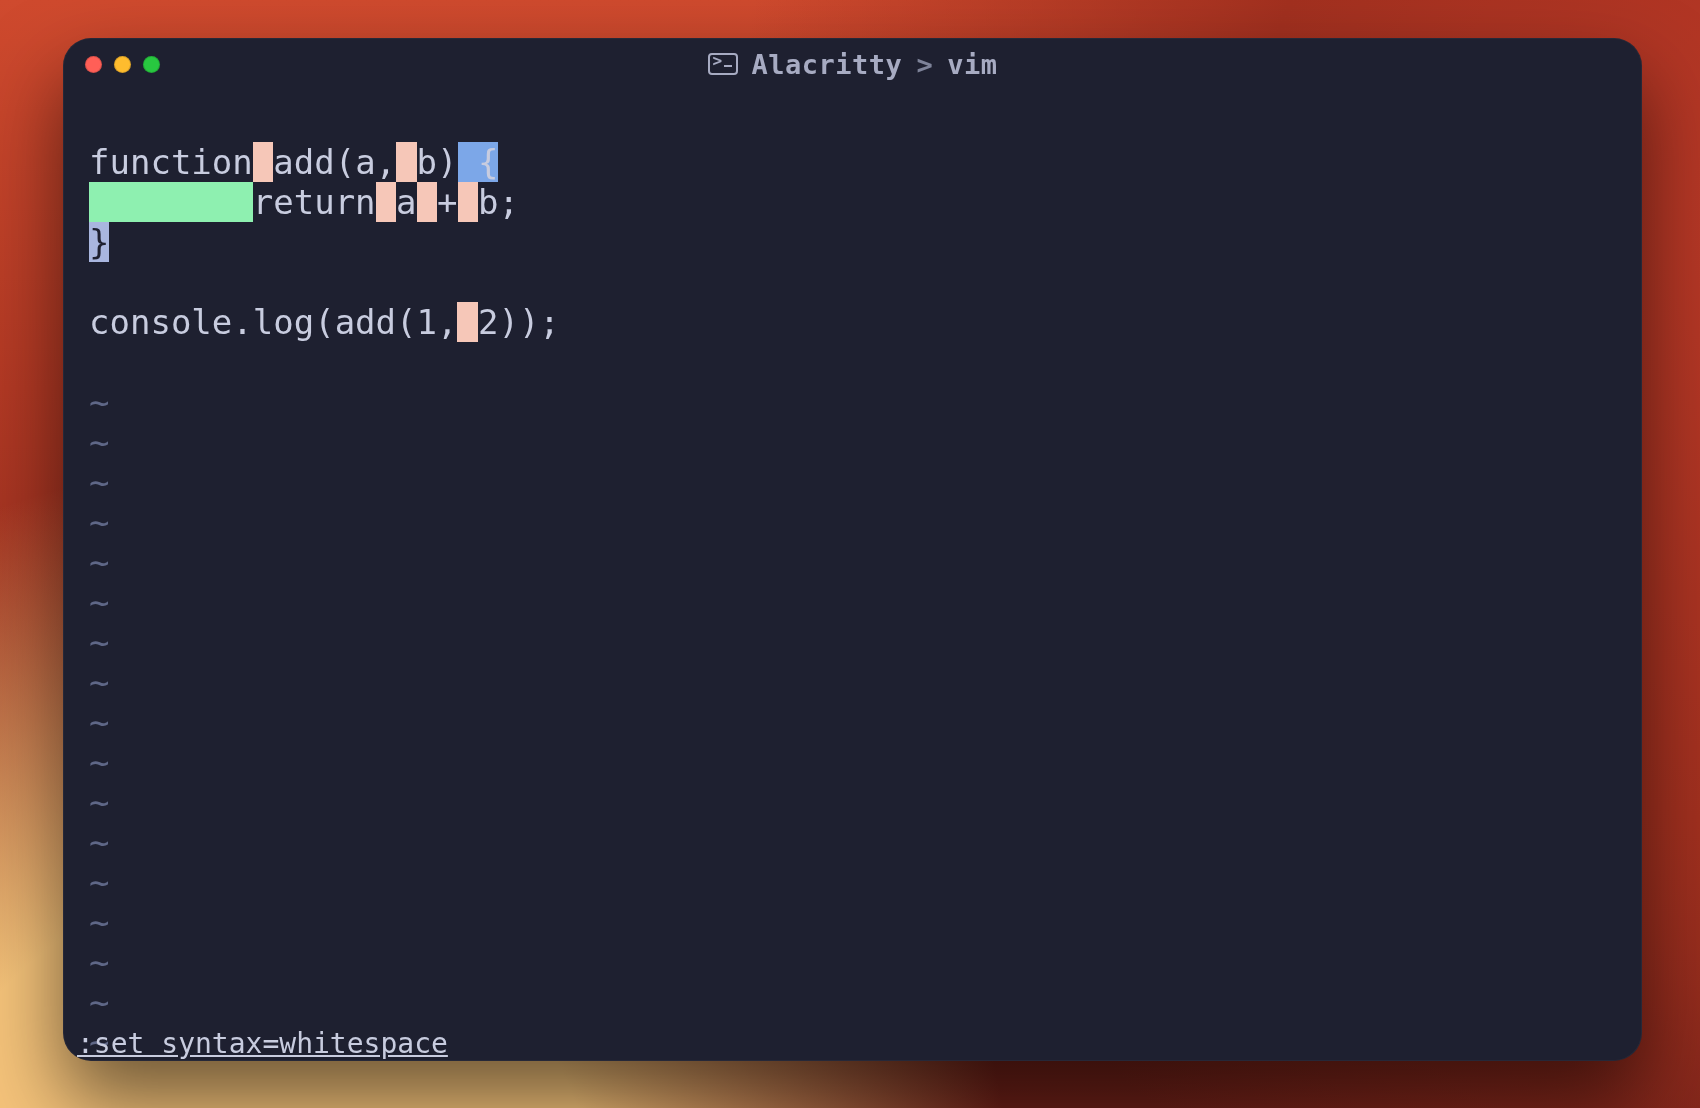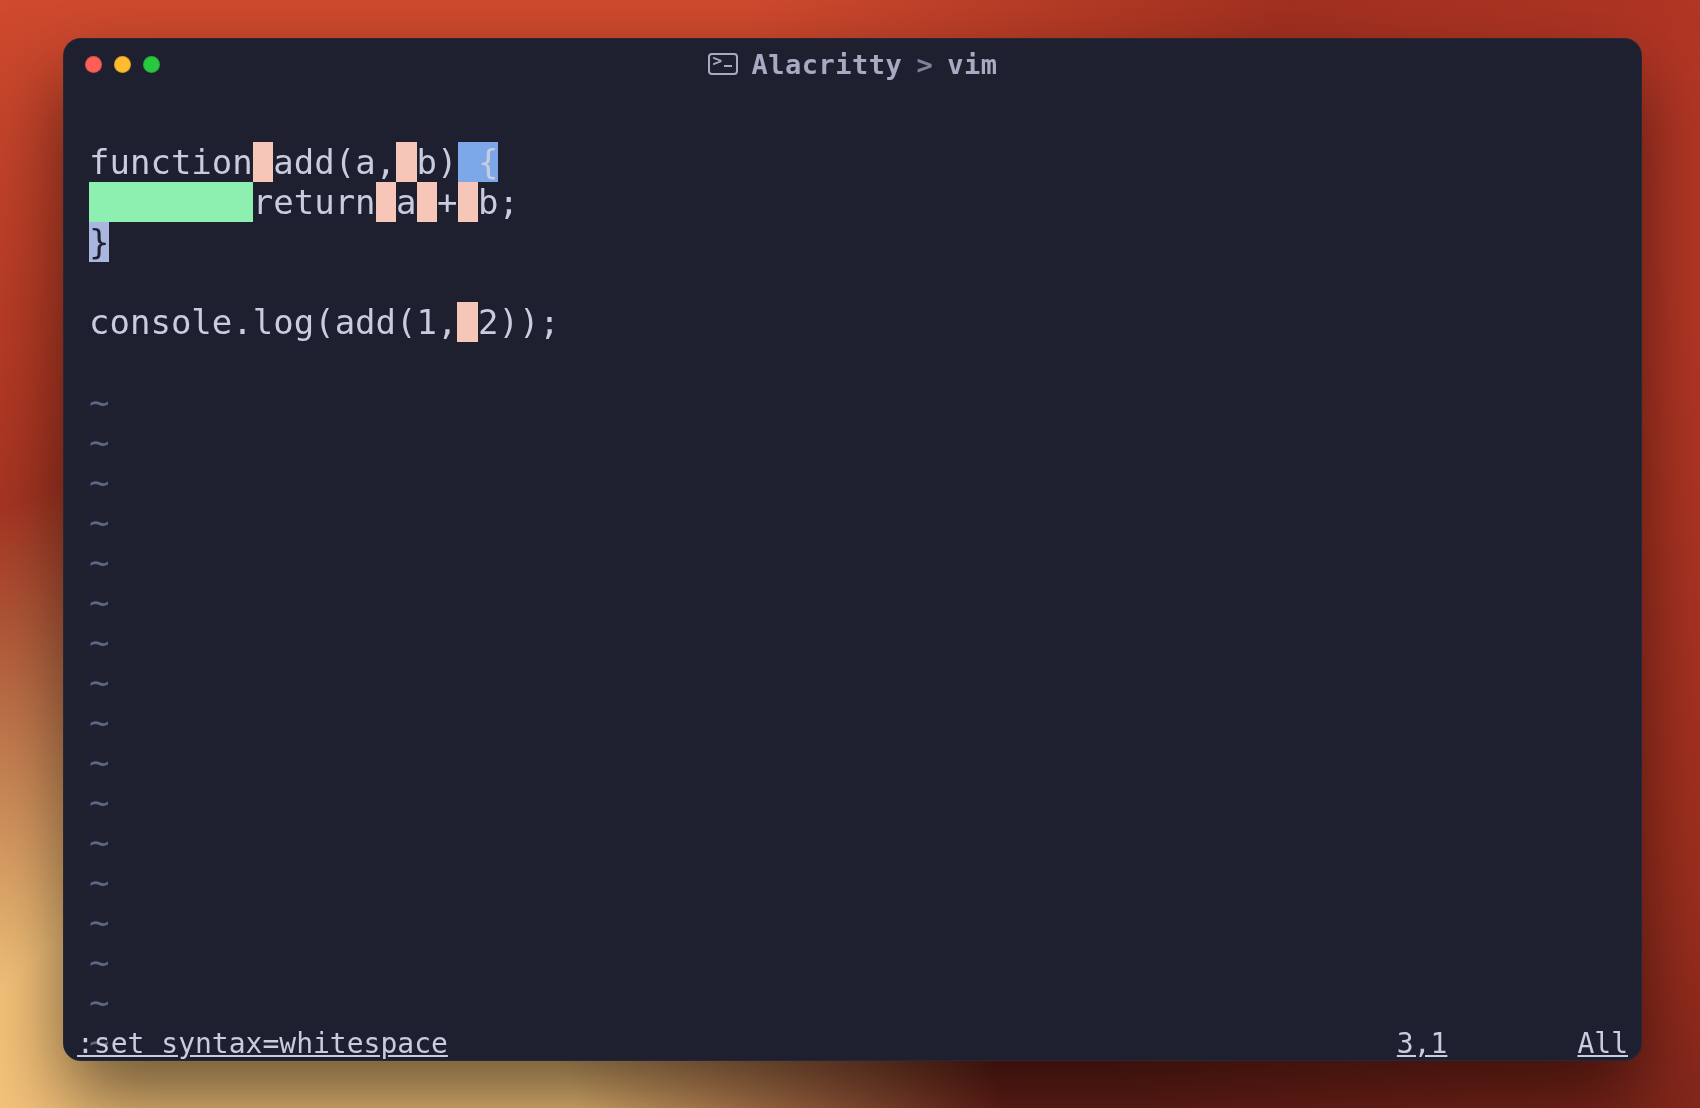--- a/index.html
+++ b/index.html
@@ -21,21 +21,21 @@
       linear-gradient(180deg, #cf4a2e 0%, #b33924 35%, #6a1f17 100%);
   }
 
   .window {
     position: absolute;
     left: 63px;
     top: 38px;
     width: 1579px;
     height: 1023px;
     background: #1e2030;
-    border-radius: 18px;
+    border-radius: 28px;
     box-shadow: 0 40px 80px rgba(0,0,0,0.55), 0 0 0 1px rgba(255,255,255,0.04) inset;
     display: flex;
     flex-direction: column;
     overflow: hidden;
   }
 
   .titlebar {
     height: 52px;
     flex: 0 0 52px;
     display: flex;
@@ -182,20 +182,16 @@
 <span class="tilde">~</span>
 <span class="tilde">~</span>
 <span class="tilde">~</span>
 <span class="tilde">~</span>
 <span class="tilde">~</span>
 <span class="tilde">~</span>
 <span class="tilde">~</span></pre>
 
     <div class="statusline">
       <span>:set syntax=whitespace</span>
-      <span class="status-right">
-        <span>3,1</span>
-        <span>All</span>
-      </span>
     </div>
   </div>
 
 </div>
 
 </body></html>

